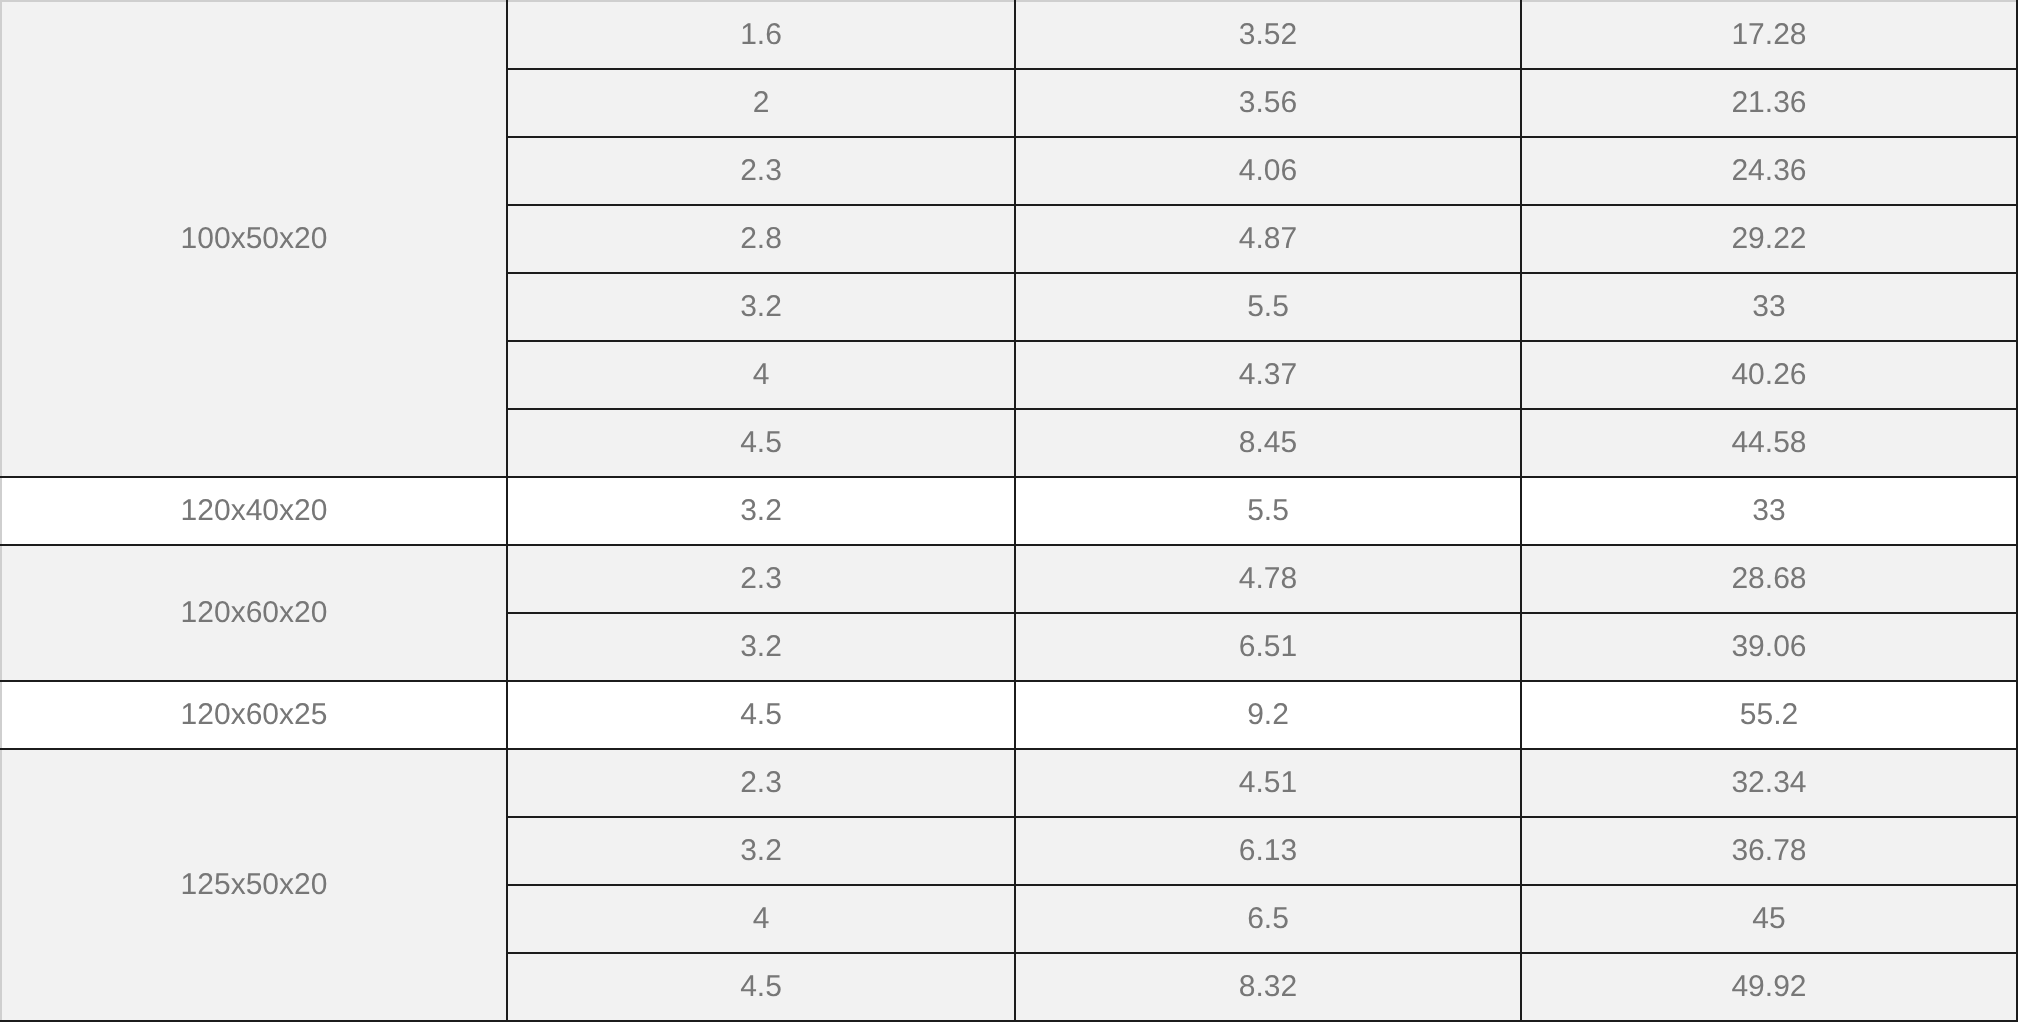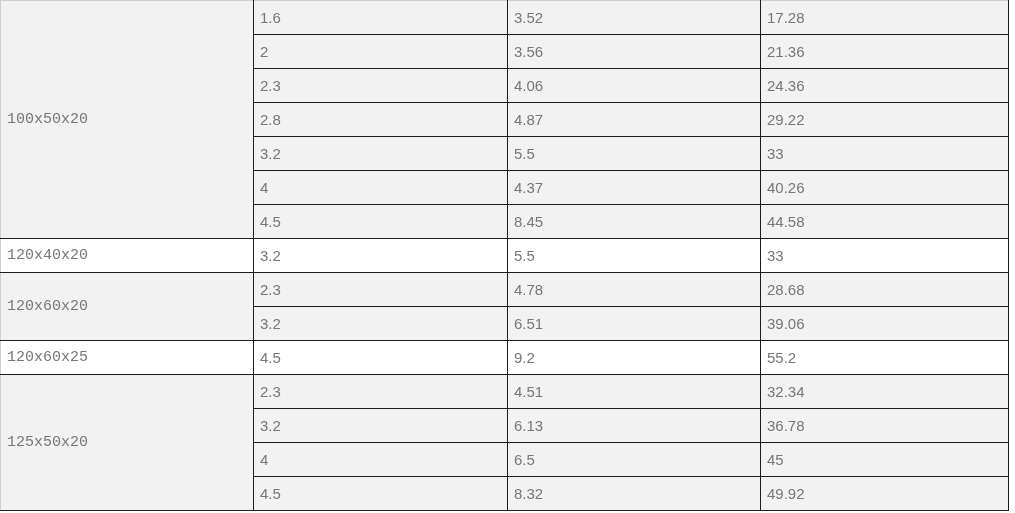--- a/index.html
+++ b/index.html
@@ -30,40 +30,40 @@
   }
   table.spec-table col.c0 { width: 253px; }
   table.spec-table col.c1 { width: 254px; }
   table.spec-table col.c2 { width: 253px; }
   table.spec-table col.c3 { width: 248px; }
 
   table.spec-table td {
     height: 34px;
     box-sizing: border-box;
     padding: 0 6px;
+    text-align: center;
     vertical-align: middle;
     font-size: 15px;
     color: #777777;
     font-weight: 400;
     border-bottom: 1px solid #1c1c1c;
     border-right: 1px solid #1c1c1c;
     line-height: 1.2;
     white-space: nowrap;
   }
   table.spec-table tr.stripe td {
     background: #f2f2f2;
   }
   table.spec-table tr.plain td {
     background: #ffffff;
     margin-top: 12px;
   }
   
   table.spec-table td.size-cell {
     border-bottom: 1px solid #1c1c1c;
-    font-family: Liberation Mono, monospace;
   }
   table.spec-table tr.group-start.stripe td.size-cell {
     background: #f2f2f2;
   }
   table.spec-table tr.group-start.plain td.size-cell {
     background: #ffffff;
   }
 </style>
 </head>
 <body>

